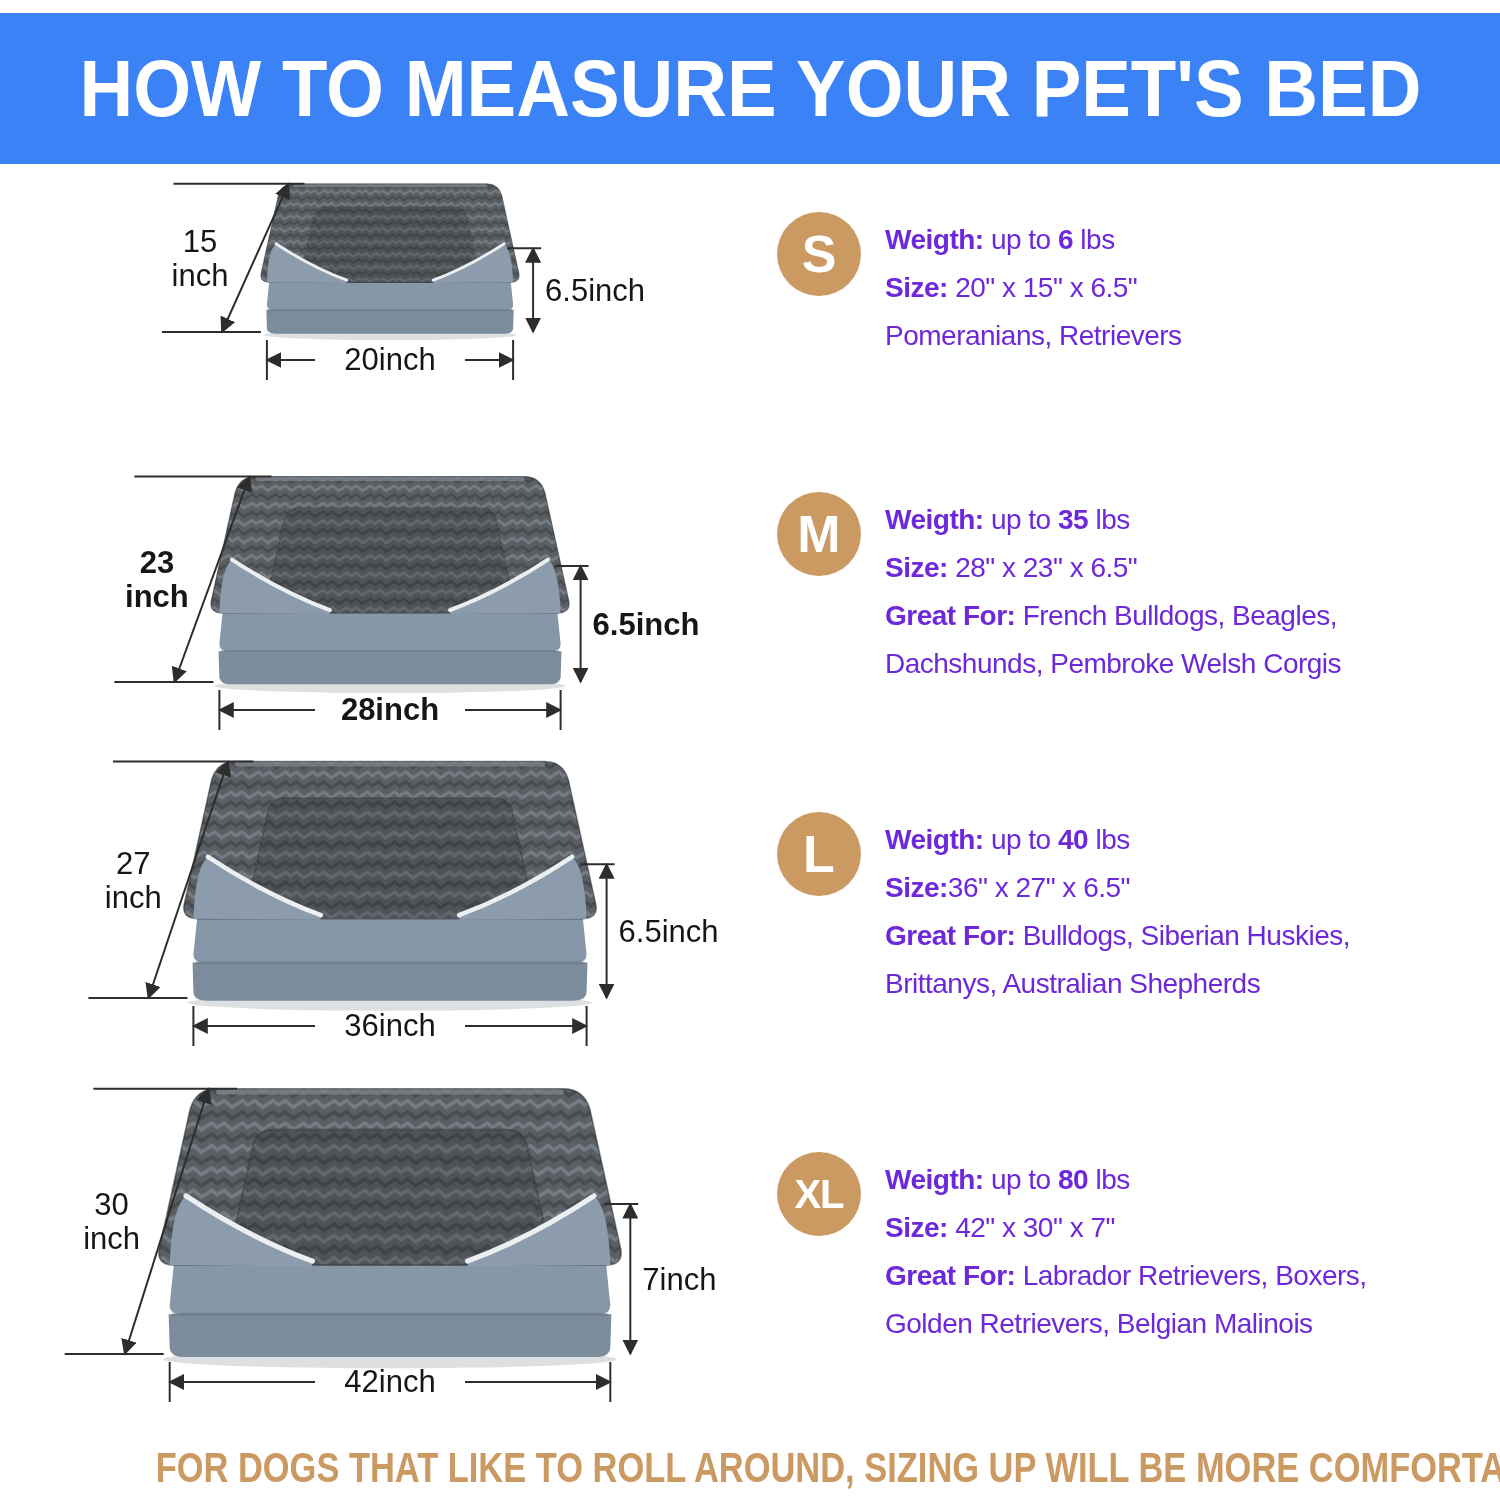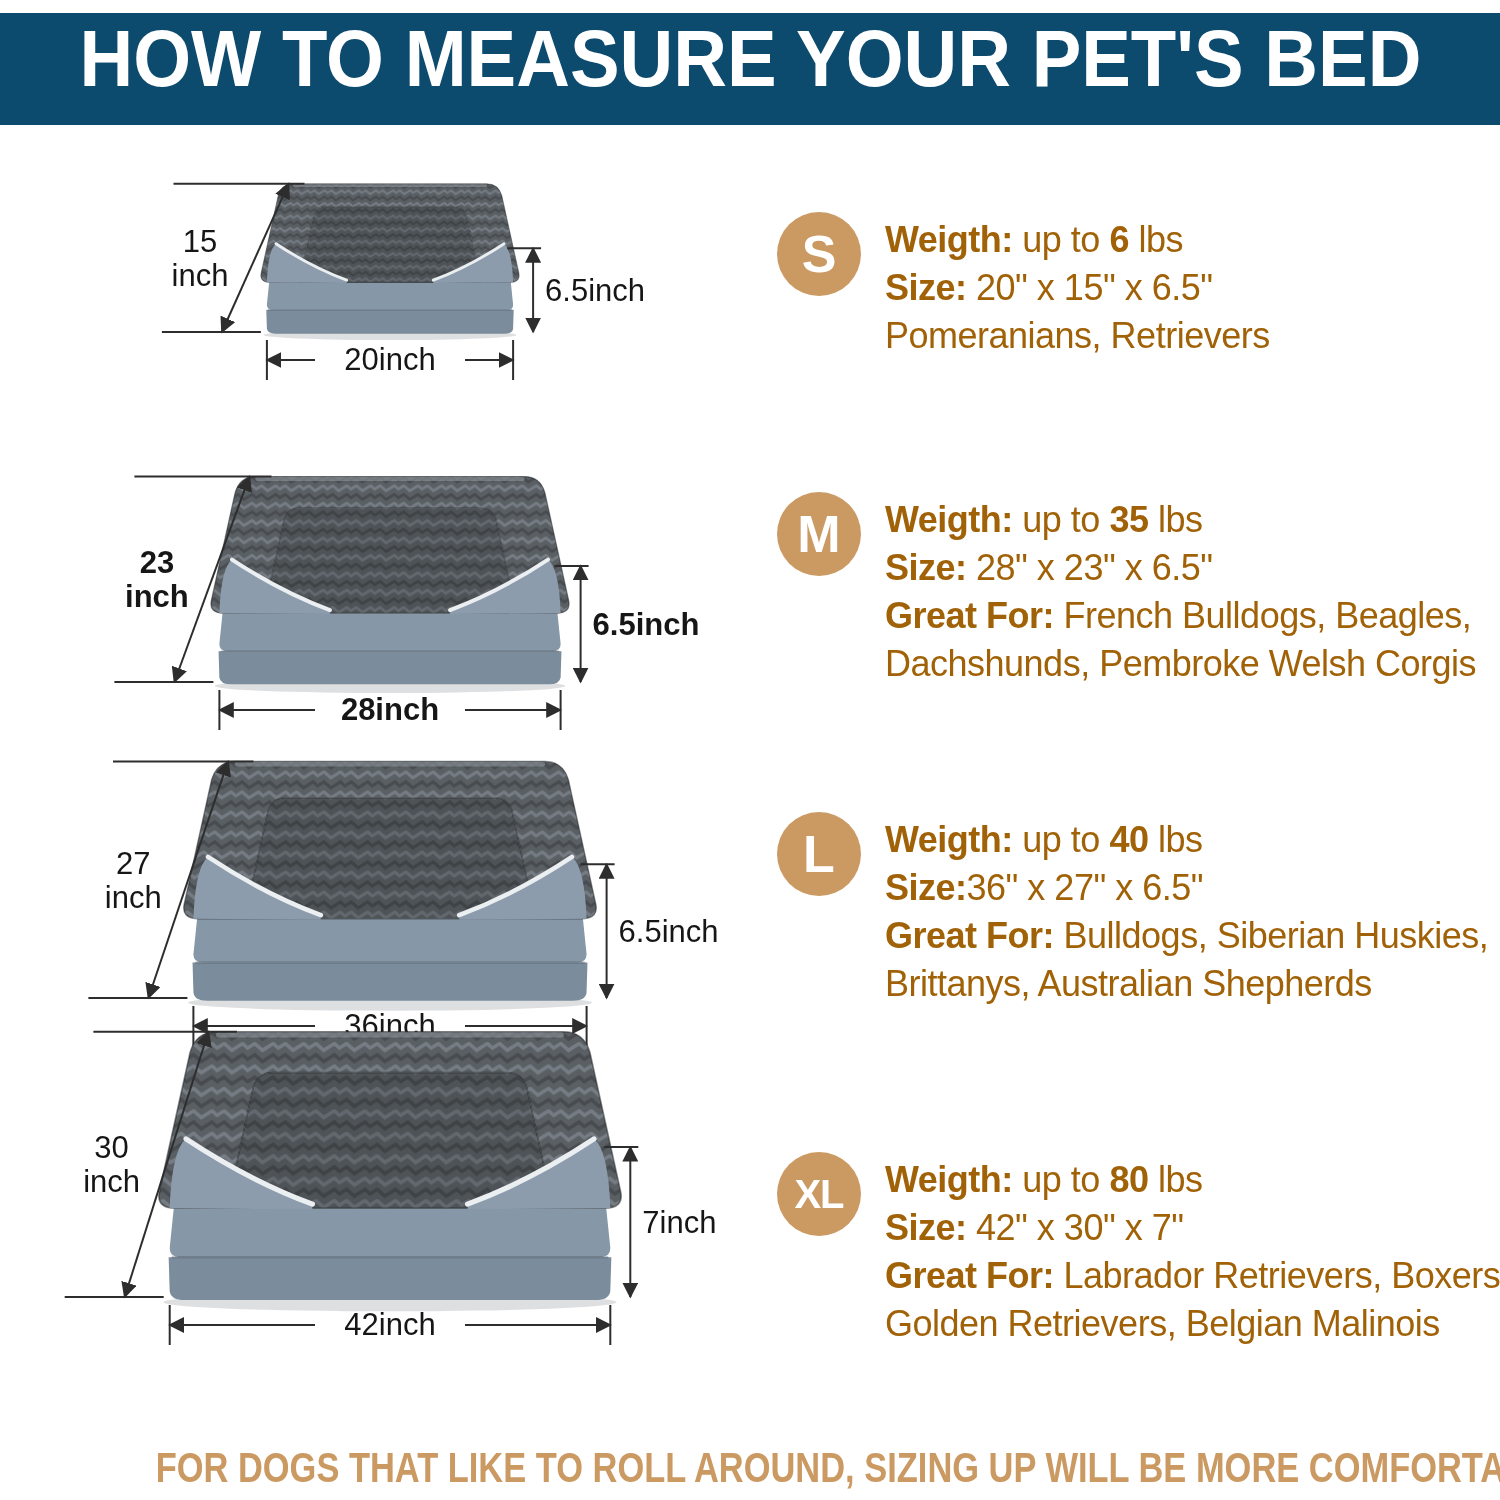--- a/index.html
+++ b/index.html
@@ -2,52 +2,52 @@
 <html><head>
 <meta charset="utf-8">
 <style>
   html,body { margin:0; padding:0; }
   body {
     width:1500px; height:1500px; position:relative; overflow:hidden;
     background:#ffffff; font-family:"Liberation Sans", sans-serif;
   }
   
   .banner {
-    position:absolute; left:0; top:13px; width:1500px; height:112px;
-    background:#0c4a6e; display:flex; justify-content:center;
+    position:absolute; left:0; top:13px; width:1500px; height:151px;
+    background:#3b82f6; display:flex; align-items:center; justify-content:center;
   }
   .banner .title {
     color:#ffffff; font-weight:700; font-size:80px; white-space:nowrap;
     transform:scaleX(0.93); transform-origin:center; letter-spacing:0;
   }
   
   .figure { position:absolute; left:20px; width:740px; height:340px; }
   .figure svg { display:block; width:100%; height:100%; overflow:visible; }
   #fig-s  { top:60px; }
   #fig-m  { top:410px;font-weight:bold; }
   #fig-l  { top:726px; }
-  #fig-xl { top:1025px; }
+  #fig-xl { top:1082px; }
   .dl { stroke:#2d2d2d; stroke-width:2; fill:none; }
   .dt { font-family:"Liberation Sans", sans-serif; font-size:31px; fill:#161616; }
   .mid { text-anchor:middle; }
   
   .info { position:absolute; left:777px; display:flex; align-items:flex-start; }
   #info-s  { top:212px; }
   #info-m  { top:492px; }
   #info-l  { top:812px; }
   #info-xl { top:1152px; }
   .badge {
     flex:0 0 auto; width:84px; height:84px; border-radius:50%;
     background:#CB9962; color:#ffffff; font-weight:700; font-size:52px;
     display:flex; align-items:center; justify-content:center;
   }
   #info-xl .badge { font-size:40px; letter-spacing:-1px;text-align:center; }
   .lines {
-    margin-left:24px; padding-top:4px; font-size:36px; line-height:48px;
-    letter-spacing:-0.5px; color:#a16207; white-space:nowrap;
+    margin-left:24px; padding-top:4px; font-size:28px; line-height:48px;
+    letter-spacing:-0.5px; color:#6d28d9; white-space:nowrap;
   }
   .lines b { font-weight:700; }
   
   .footer { position:absolute; left:0; top:1444px; width:1500px; text-align:center; }
   .footer .note {
     display:inline-block; color:#CB9962; font-weight:700; font-size:42px;
     white-space:nowrap; transform:scaleX(0.82); transform-origin:center top;
   }
   .defs-holder { position:absolute; width:0; height:0; }
 </style>

